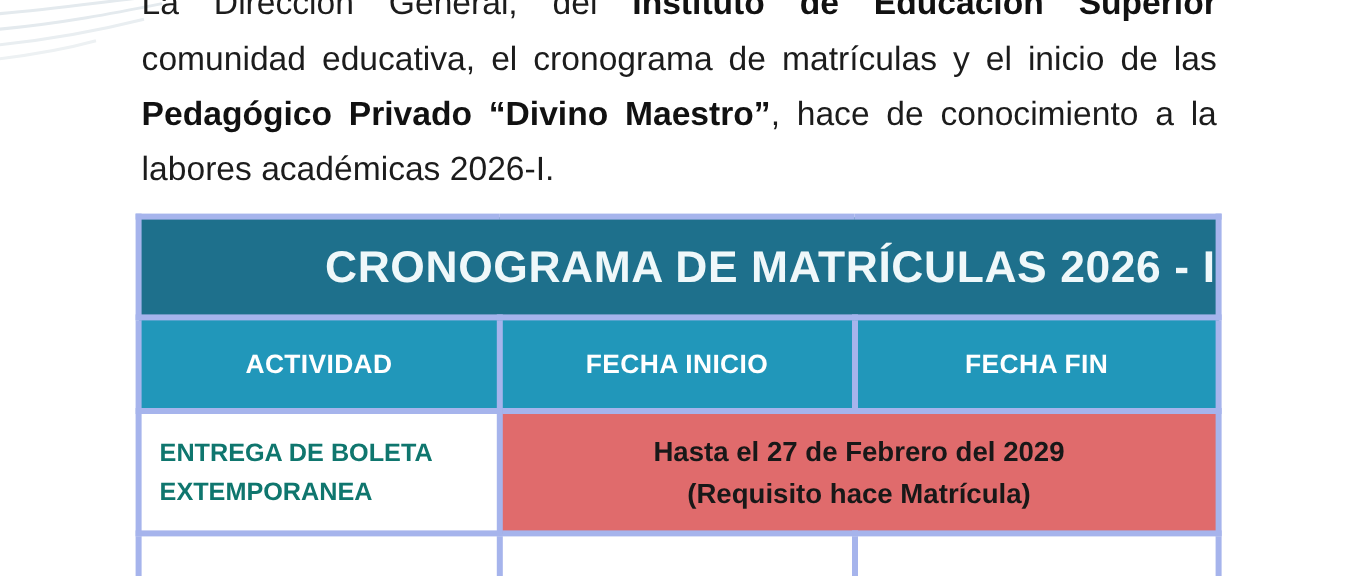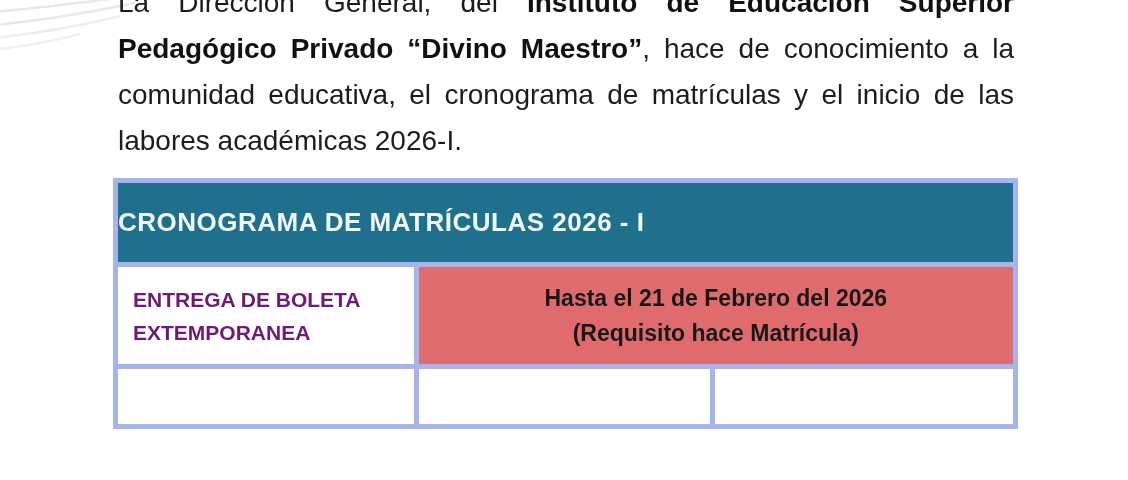--- a/index.html
+++ b/index.html
@@ -27,30 +27,30 @@
   .para-line.last{text-align:center;text-align-last:left;}
   .para-line b{font-weight:bold;color:#111;}
   
   table.schedule{
     position:absolute;left:113px;top:178px;width:905px;
     border-collapse:collapse;table-layout:fixed;
   }
   table.schedule td,table.schedule th{border:5px solid var(--border);}
   .title-cell{
     height:84px;background:var(--title-bg);color:var(--title-text);
-    text-align:left;vertical-align:middle;
-    font-size:26px;font-weight:bold;letter-spacing:0.5px;
+    text-align:right;vertical-align:middle;
+    font-size:37px;font-weight:bold;letter-spacing:0.5px;
   }
   .col-head{
     height:78px;background:var(--header-bg);color:var(--header-text);
     text-align:center;vertical-align:middle;
     font-size:22px;font-weight:bold;letter-spacing:0.3px;
   }
   .cell-activity{
-    height:102px;background:#ffffff;color:#701a75;
+    height:102px;background:#ffffff;color:#0f766e;
     font-size:21px;font-weight:bold;line-height:33px;
     padding-left:15px;padding-right:30px;vertical-align:middle;text-align:left;
   }
   .cell-highlight{
     background:var(--highlight-bg);color:#181818;
     text-align:center;vertical-align:middle;
     font-size:23px;font-weight:bold;line-height:35px;
   }
   .cell-empty{height:60px;background:#ffffff;}
 </style>
@@ -61,39 +61,44 @@
 
   <svg class="swirl" width="145" height="62" viewBox="0 0 145 62" fill="none">
     <path d="M-8,12 C45,8 95,0 138,-4" stroke="#E4EAEE" stroke-width="2.5"></path>
     <path d="M-8,25 C50,20 100,10 135,3" stroke="#E4EAEE" stroke-width="2.5"></path>
     <path d="M-8,38 C45,33 88,24 120,16" stroke="#E9EEF1" stroke-width="2.5"></path>
     <path d="M-10,50 C28,46 58,40 80,34" stroke="#EDF1F3" stroke-width="2.5"></path>
   </svg>
 
   <div class="paragraph">
     <div class="para-line"><span>La Dirección General, del </span><b>Instituto de Educación Superior</b></div>
+    <div class="para-line"><span>comunidad educativa, el cronograma de matrículas y el inicio de las</span></div>
     <div class="para-line"><b>Pedagógico Privado “Divino Maestro”</b><span>, hace de conocimiento a la</span></div>
-    <div class="para-line"><span>comunidad educativa, el cronograma de matrículas y el inicio de las</span></div>
     <div class="para-line last"><span>labores académicas 2026-I.</span></div>
   </div>
 
   <table class="schedule">
     <colgroup>
       <col style="width:33.4%">
       <col style="width:32.9%">
       <col style="width:33.7%">
     </colgroup>
     <tbody>
       <tr>
         <td class="title-cell" colspan="3">CRONOGRAMA DE MATRÍCULAS 2026 - I</td>
       </tr>
       <tr>
+        <th class="col-head">ACTIVIDAD</th>
+        <th class="col-head">FECHA INICIO</th>
+        <th class="col-head">FECHA FIN</th>
+      </tr>
+      <tr>
         <td class="cell-activity">ENTREGA DE BOLETA EXTEMPORANEA</td>
         <td class="cell-highlight" colspan="2">
-          <div>Hasta el 21 de Febrero del 2026</div>
+          <div>Hasta el 27 de Febrero del 2029</div>
           <div>(Requisito hace Matrícula)</div>
         </td>
       </tr>
       <tr>
         <td class="cell-empty"></td>
         <td class="cell-empty"></td>
         <td class="cell-empty"></td>
       </tr>
     </tbody>
   </table>

